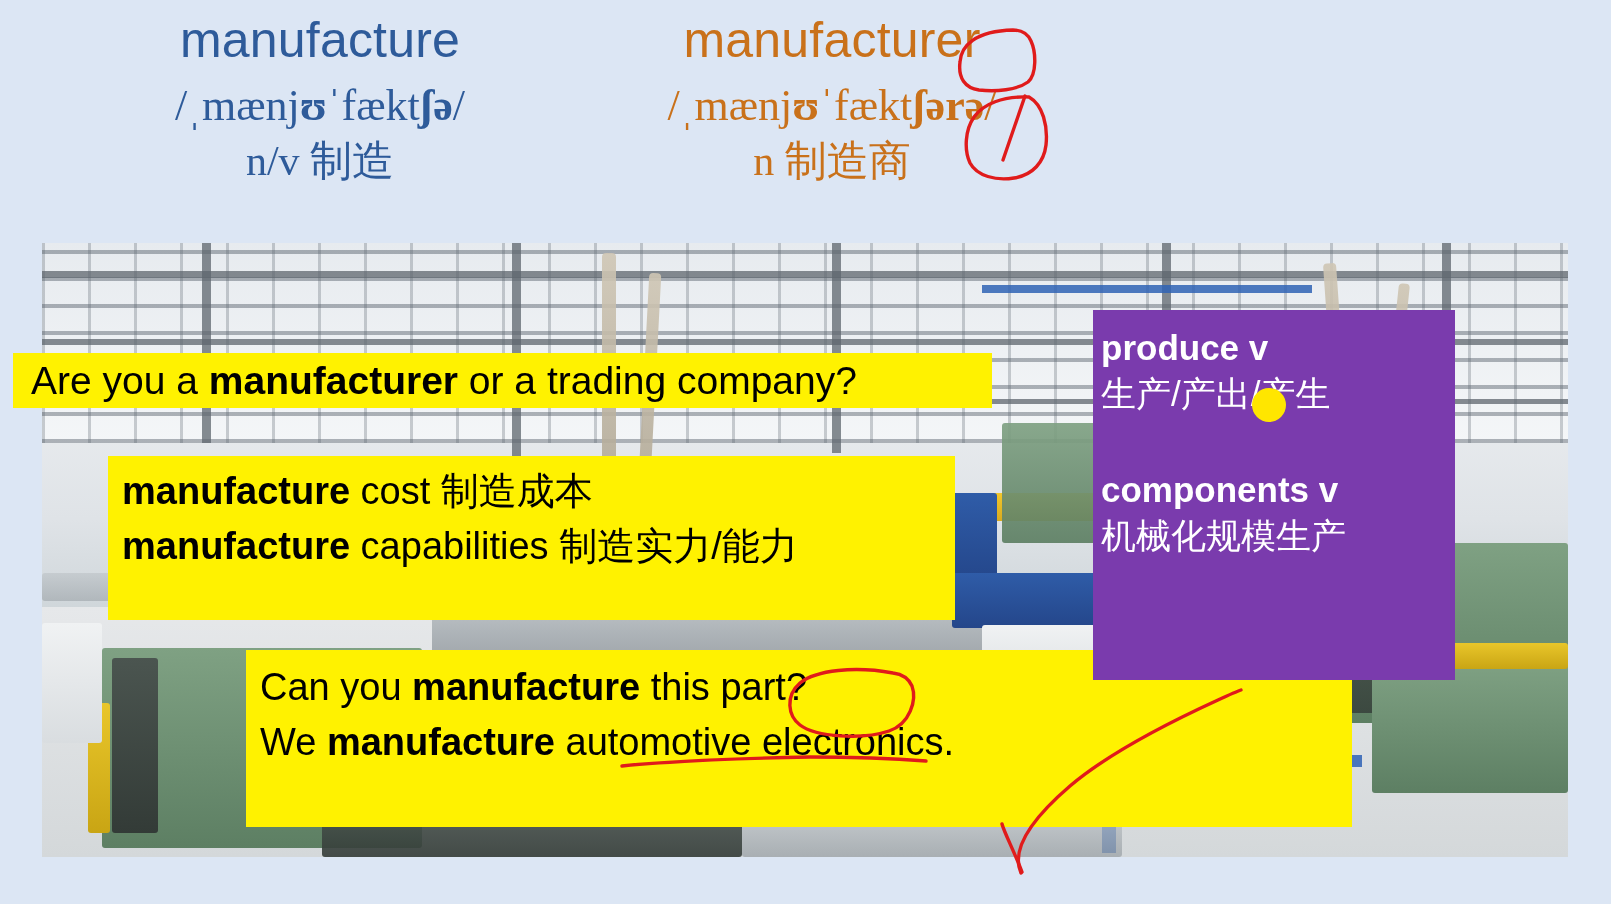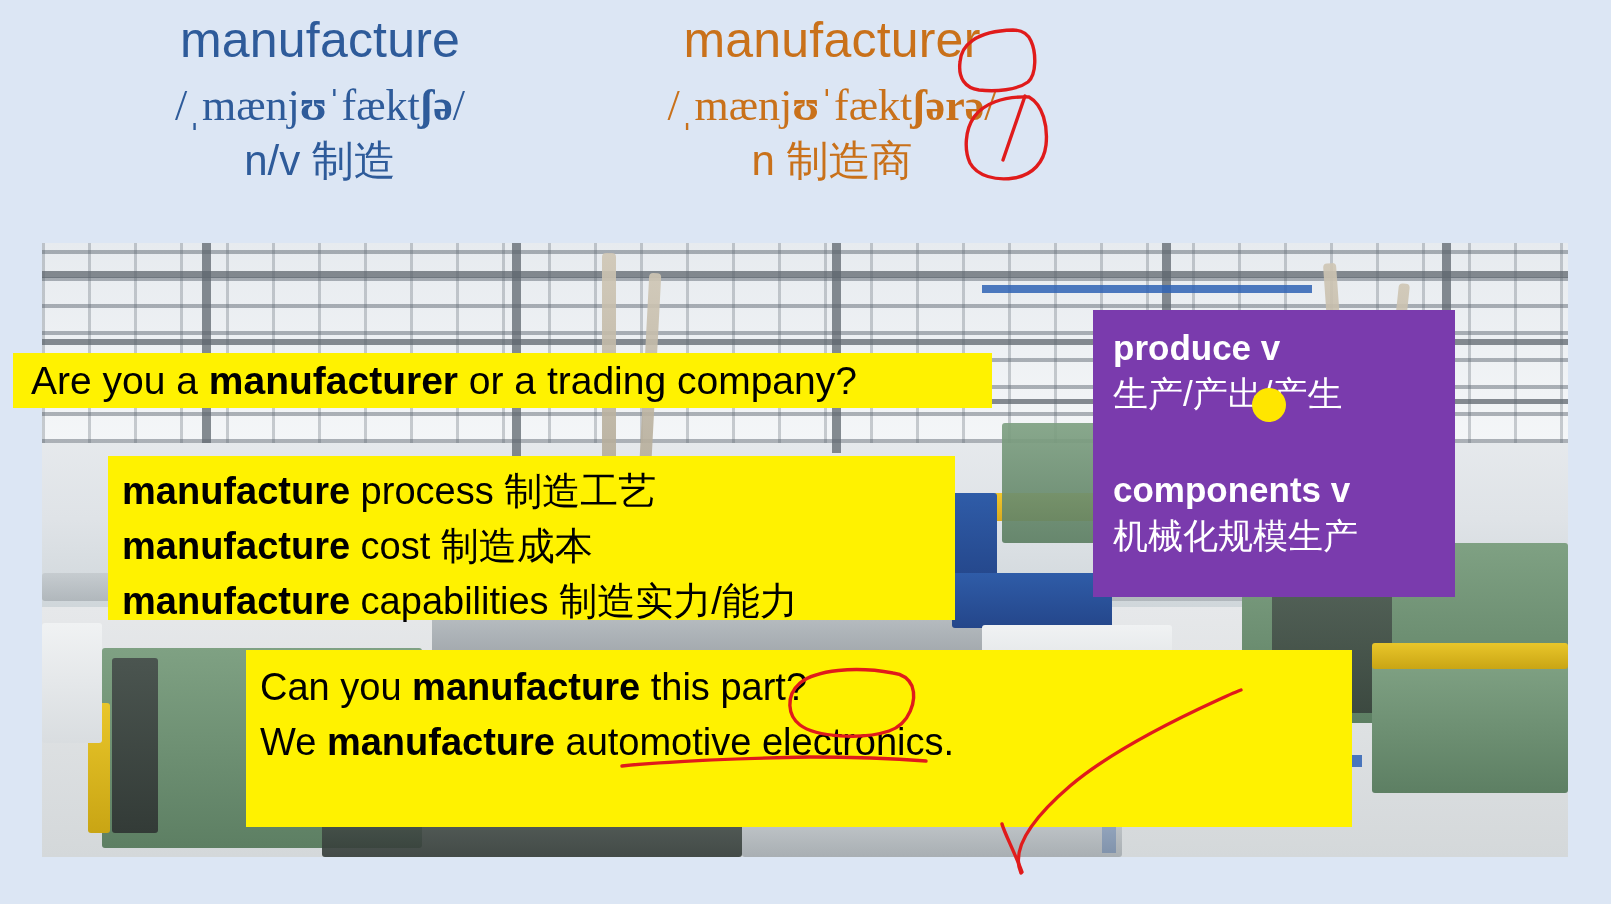--- a/index.html
+++ b/index.html
@@ -13,21 +13,21 @@
 
   
   .vocab-row{position:absolute;left:0;top:0;width:1611px;height:240px;}
   .vocab-col{position:absolute;text-align:center;line-height:1.05;}
   .vocab-col.left{left:60px;top:14px;width:520px;color:#2e5b9a;}
   .vocab-col.right{left:572px;top:14px;width:520px;color:#c9711a;}
   .v-word{font-size:50px;letter-spacing:.2px;white-space:nowrap;}
   .v-ipa{font-size:44px;margin-top:16px;white-space:nowrap;
          font-family:Liberation Serif, serif;}
   .v-ipa .b{font-weight:bold;}
-  .v-gloss{font-size:42px;margin-top:10px;white-space:nowrap;}
+  .v-gloss{font-size:42px;margin-top:10px;white-space:nowrap;font-family:Liberation Serif, serif;}
 
   
   .photo{position:absolute;left:42px;top:243px;width:1526px;height:614px;overflow:hidden;background:#b9c0c6;}
   .photo .sky{position:absolute;inset:0;
     background:
       linear-gradient(#f2f4f6 0%, #e8ebee 28%, #dfe3e7 45%, #cfd6da 60%, #c6ced3 100%);
   }
   
   .ceil{position:absolute;left:0;top:0;width:100%;height:200px;}
   .ceil:before{content:"";position:absolute;inset:0;
@@ -61,22 +61,22 @@
 
   #hl-collocations{left:108px;top:456px;width:847px;height:164px;
     padding:8px 0 0 14px;box-sizing:border-box;}
   #hl-collocations .row{font-size:38px;line-height:55px;white-space:nowrap;}
 
   #hl-sentences{left:246px;top:650px;width:1106px;height:177px;
     padding:10px 0 0 14px;box-sizing:border-box;}
   #hl-sentences .row{font-size:38px;line-height:55px;white-space:nowrap;}
 
   
-  #purple-box{position:absolute;left:1093px;top:310px;width:362px;height:287px;
-    background:#7a3bad;color:#fff;box-sizing:border-box;padding:16px 0 0 20px;}
+  #purple-box{position:absolute;left:1093px;top:310px;width:362px;height:370px;
+    background:#7a3bad;color:#fff;box-sizing:border-box;padding:16px 0 0 8px;}
   #purple-box .pb-word{font-size:35px;font-weight:bold;line-height:44px;white-space:nowrap;}
   #purple-box .pb-cn{font-size:35px;line-height:48px;white-space:nowrap;}
   #purple-box .gap{height:50px;}
 
   
   #cursor-dot{position:absolute;left:1252px;top:388px;width:34px;height:34px;
     border-radius:50%;background:#ffe600;}
 
   
   #annotations{position:absolute;left:0;top:0;width:1611px;height:904px;pointer-events:none;}
@@ -153,21 +153,20 @@
 
     <div class="mach m-dark" style="left:280px;top:560px;width:420px;height:54px;opacity:.9;"></div>
     <div class="mach m-grey" style="left:700px;top:575px;width:380px;height:39px;opacity:.7;"></div>
   </div>
 
   <div class="hl" id="hl-question">
     <span>Are you a </span><span class="b">manufacturer</span><span> or a trading company?</span>
   </div>
 
   <div class="hl" id="hl-collocations">
-    <div class="row"><span class="b">manufacture</span><span> process 制造工艺</span></div>
     <div class="row"><span class="b">manufacture</span><span> cost 制造成本</span></div>
     <div class="row"><span class="b">manufacture</span><span> capabilities 制造实力/能力</span></div>
   </div>
 
   <div class="hl" id="hl-sentences">
     <div class="row"><span>Can you </span><span class="b">manufacture</span><span> this part?</span></div>
     <div class="row"><span>We </span><span class="b">manufacture</span><span> automotive electronics.</span></div>
   </div>
 
   <div id="purple-box">

